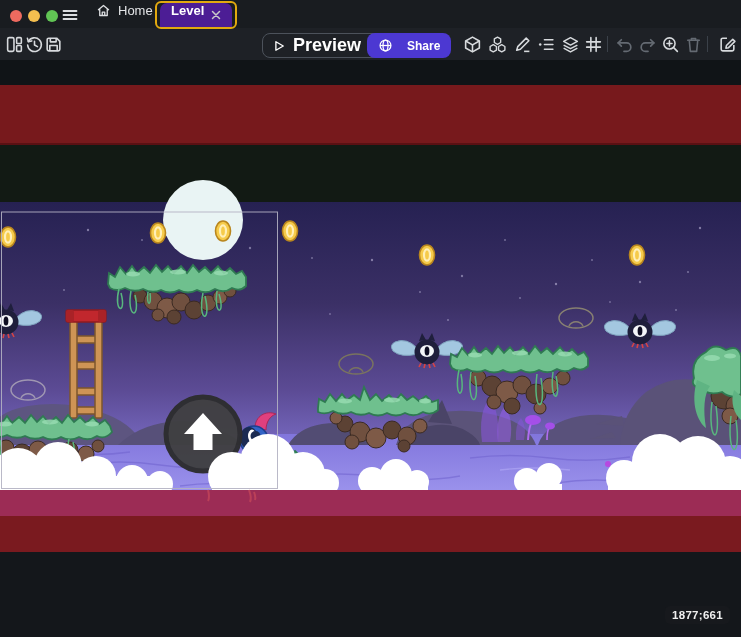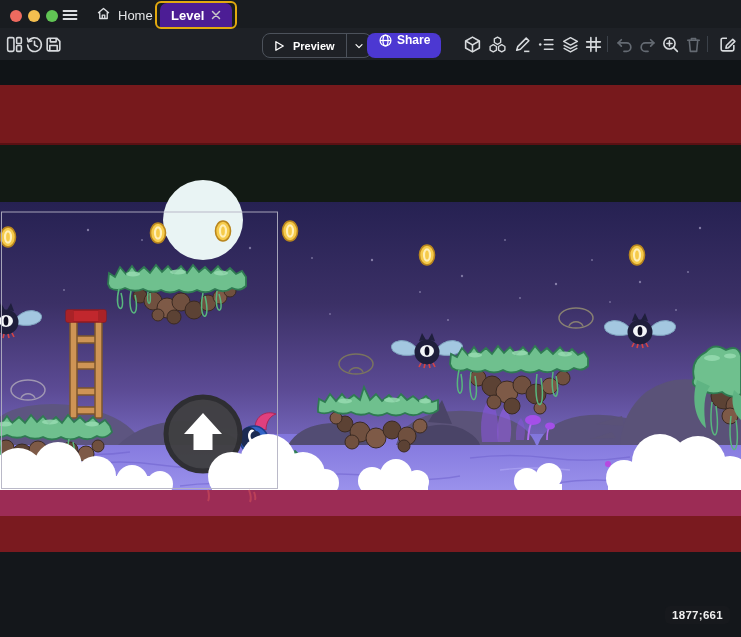--- a/index.html
+++ b/index.html
@@ -2,33 +2,33 @@
 <html><head>
 <meta charset="utf-8">
 <style>
   html,body{margin:0;padding:0;background:#0b0d10;}
   .app{position:relative;width:741px;height:637px;background:#101316;overflow:hidden;
        font-family:"Liberation Sans",sans-serif;-webkit-font-smoothing:antialiased;}
   
   .titlebar{position:absolute;top:0;left:0;width:741px;height:28px;background:#191c20;}
   .light{position:absolute;top:10px;width:12px;height:12px;border-radius:50%;}
   .burger{position:absolute;left:60px;top:5px;width:19px;height:19px;display:flex;align-items:center;justify-content:center;}
-  .tab{position:absolute;top:3px;height:24px;display:flex;align-items:center;gap:7px;color:#e3e4e6;font-size:13px;}
+  .tab{position:absolute;top:3px;height:24px;display:flex;gap:7px;color:#e3e4e6;font-size:13px;}
   .tab .x{display:flex;align-items:center;}
   .tab-active{background:#4c1d95;border-radius:7px 7px 0 0;padding:0 11px;color:#fff;font-weight:bold;}
   .hlbox{position:absolute;left:155px;top:1px;width:78px;height:24px;border:2.5px solid #e2a90f;border-radius:6px;pointer-events:none;z-index:5;}
   
   .toolbar{position:absolute;top:28px;left:0;width:741px;height:32px;background:#1e2126;}
   .icon-btn{position:absolute;top:32px;width:24px;height:24px;display:flex;align-items:center;justify-content:center;border-radius:5px;}
   .vsep{position:absolute;top:36px;width:1px;height:16px;background:#3b4149;}
   .preview-btn{position:absolute;left:262px;top:33px;height:25px;display:flex;align-items:stretch;
-    border:1px solid #4c525b;border-radius:8px;color:#fff;font-size:11px;font-weight:bold;box-sizing:border-box;}
+    border:1px solid #4c525b;border-radius:8px;color:#fff;font-size:18px;font-weight:bold;box-sizing:border-box;}
   .preview-main{display:flex;align-items:center;gap:7px;padding:0 11px 0 9px;}
   .preview-arrow{display:flex;align-items:center;padding:0 6px;border-left:1px solid #4c525b;}
-  .share-btn{position:absolute;left:367px;top:33px;height:25px;display:flex;align-items:flex-start;gap:4px;
+  .share-btn{position:absolute;left:367px;top:33px;height:25px;display:flex;align-items:center;gap:14px;
     background:#4c38d2;border-radius:8px;padding:0 11px;color:#fff;font-size:12px;font-weight:bold;}
   
   .canvas{position:absolute;top:60px;left:0;width:741px;height:577px;background:#101316;}
   .coord-badge{position:absolute;right:11px;bottom:13px;background:#17191d;border-radius:5px;
     padding:3px 7px;color:#efefef;font-size:11.5px;font-weight:bold;letter-spacing:.3px;}
 </style>
 </head>
 <body>
 
 <div class="app">

